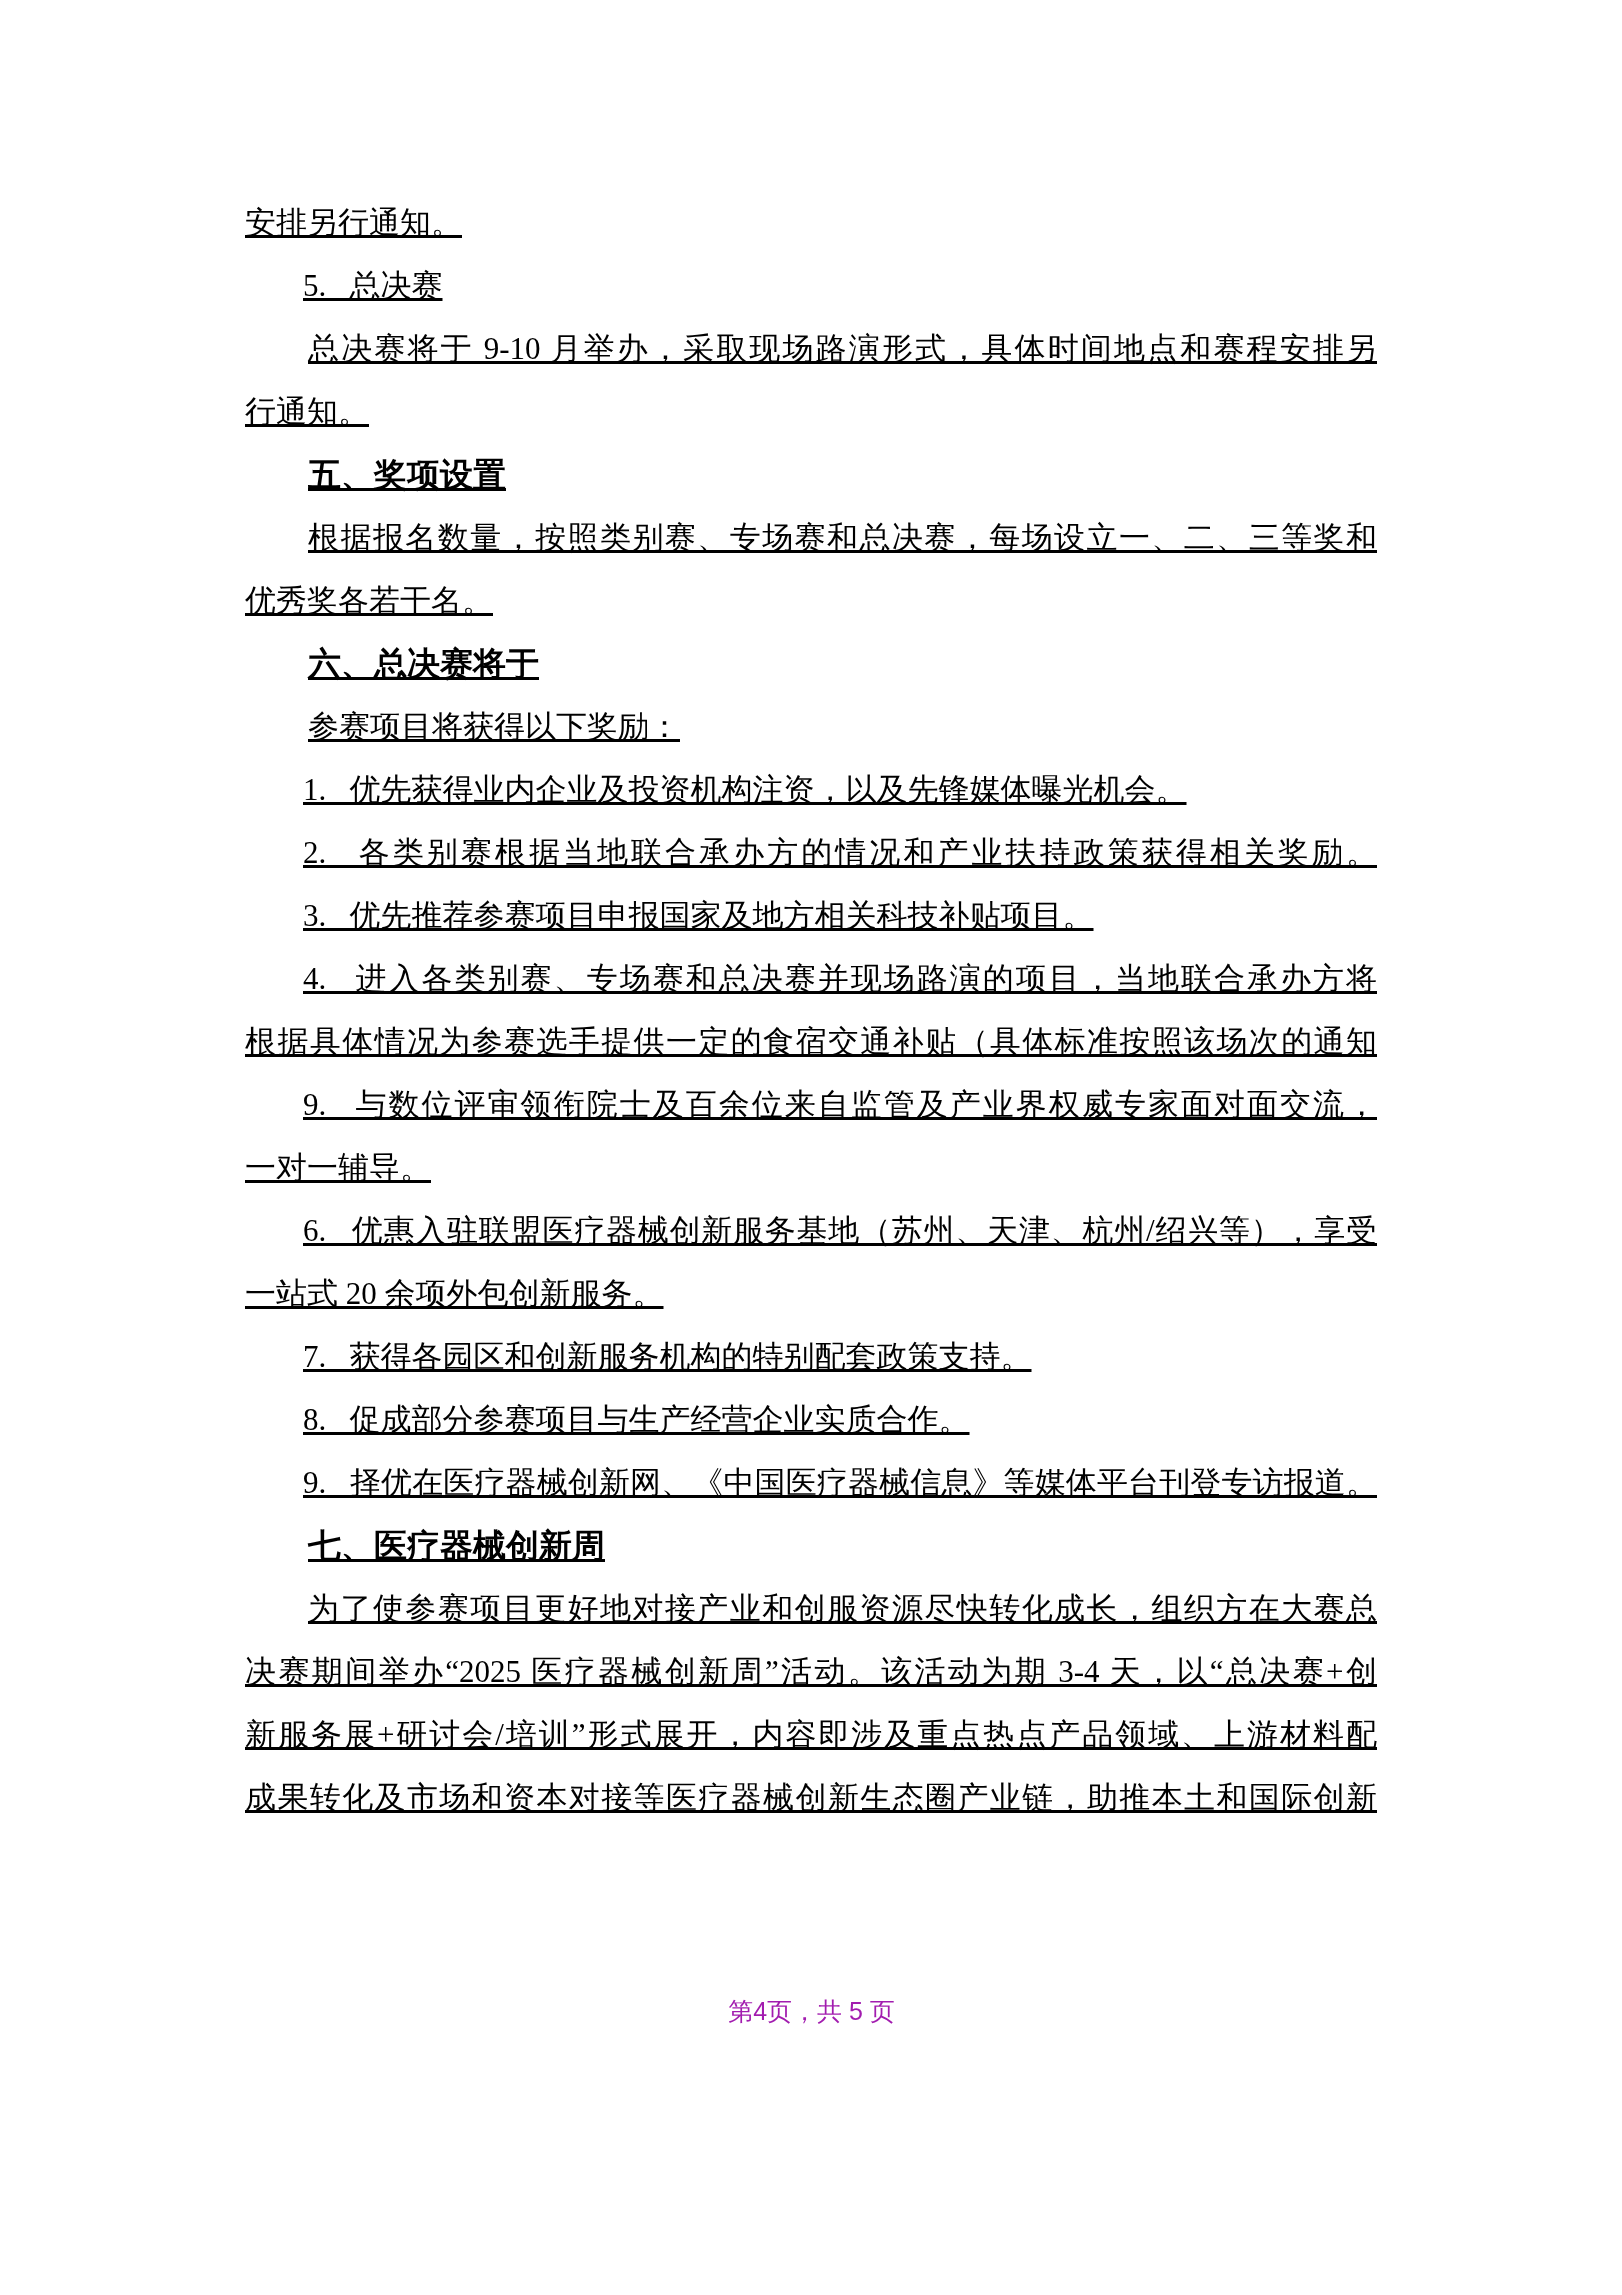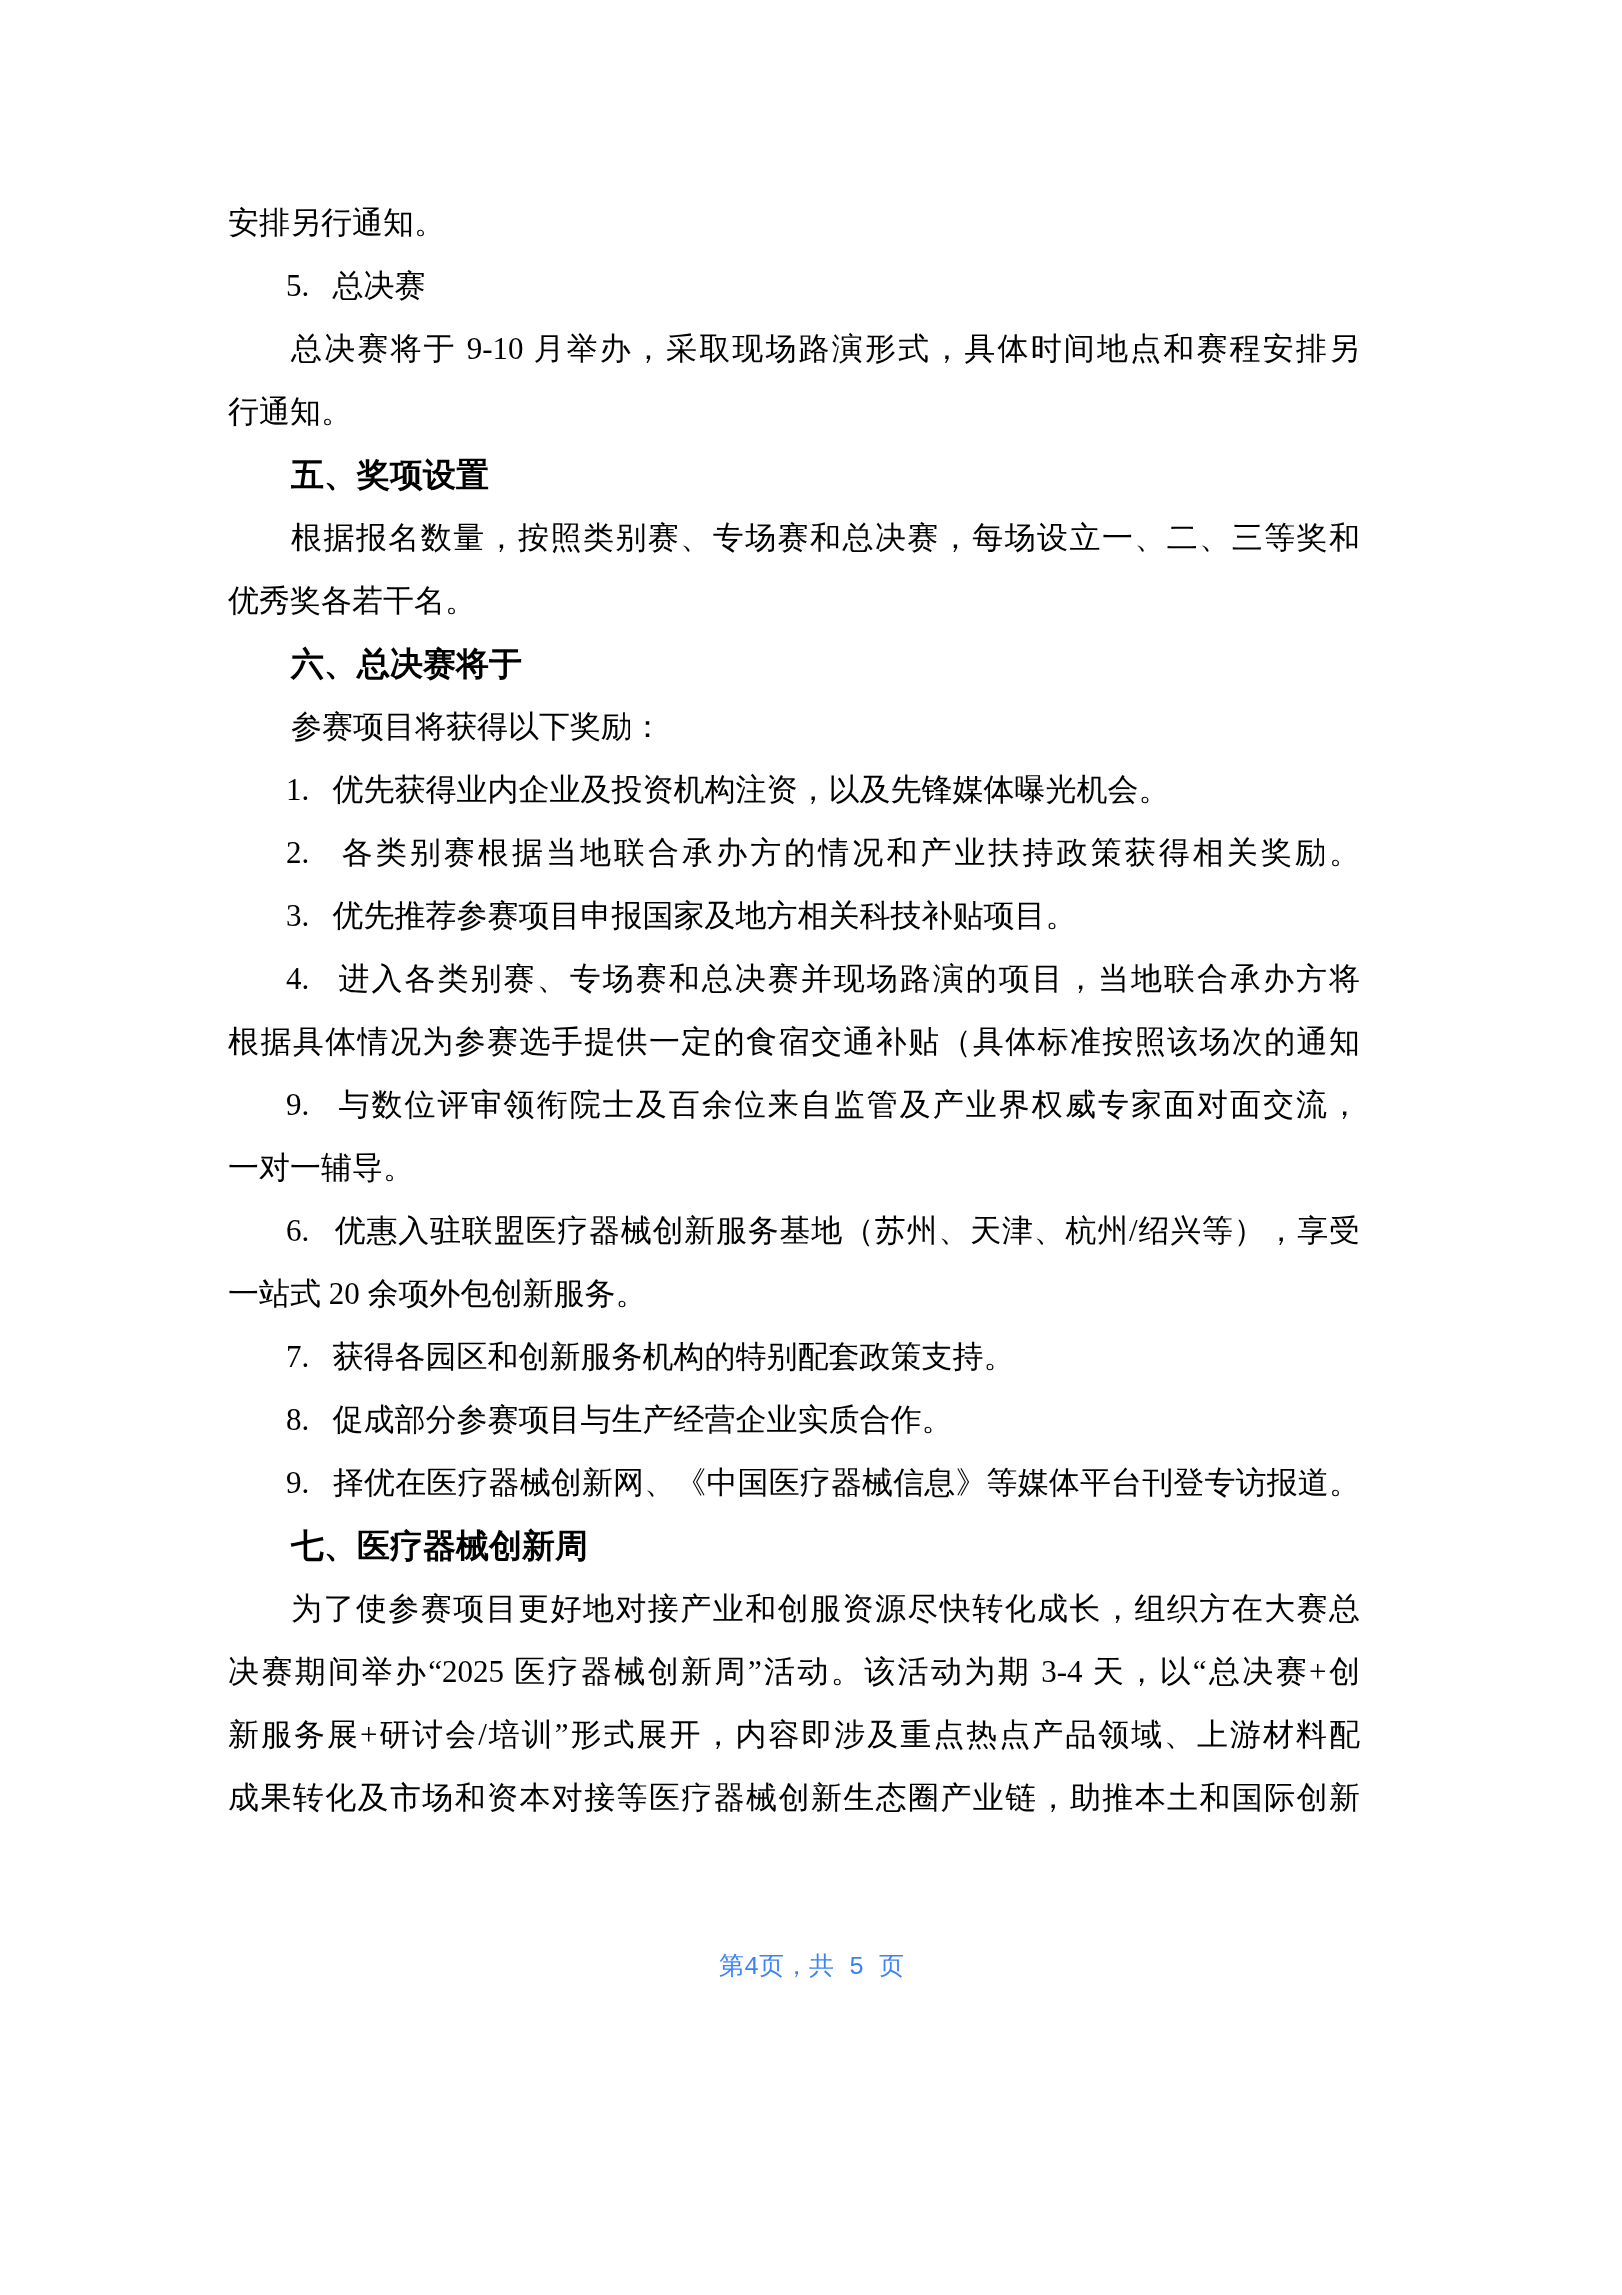--- a/index.html
+++ b/index.html
@@ -12,23 +12,24 @@
     position: relative;
     width: 1623px;
     height: 2295px;
     background: #ffffff;
     overflow: hidden;
     font-family: "Liberation Serif", "DejaVu Serif", serif;
     color: #000000;
   }
   .content {
     position: absolute;
-    left: 228px;
+    left: 245px;
     top: 191px;
     width: 1132px;
+    text-decoration: underline;
   }
   .line {
     height: 63px;
     line-height: 63px;
     font-size: 31px;
     white-space: pre-wrap;
     overflow: hidden;
     text-align: left;
   }
   .line.para {
@@ -42,29 +43,29 @@
     font-family: "Liberation Sans", "DejaVu Sans", sans-serif;
     font-weight: bold;
     font-size: 33px;
   }
   .line.fill {
     text-align: justify;
     text-align-last: justify;
   }
   .footer {
     position: absolute;
-    top: 1948px;
+    top: 1992px;
     left: 0;
     width: 100%;
     height: 39px;
     line-height: 39px;
     text-align: center;
     font-size: 25px;
-    font-family: Liberation Mono, monospace;
-    color: #3b82f6;
+    font-family: Liberation Sans, sans-serif;
+    color: #a21caf;
   }
 </style>
 </head>
 <body>
 
 <div class="page">
   <div class="content">
 
   <div class="line flush">安排另行通知。</div>
       <div class="line list">5.   总决赛</div>

